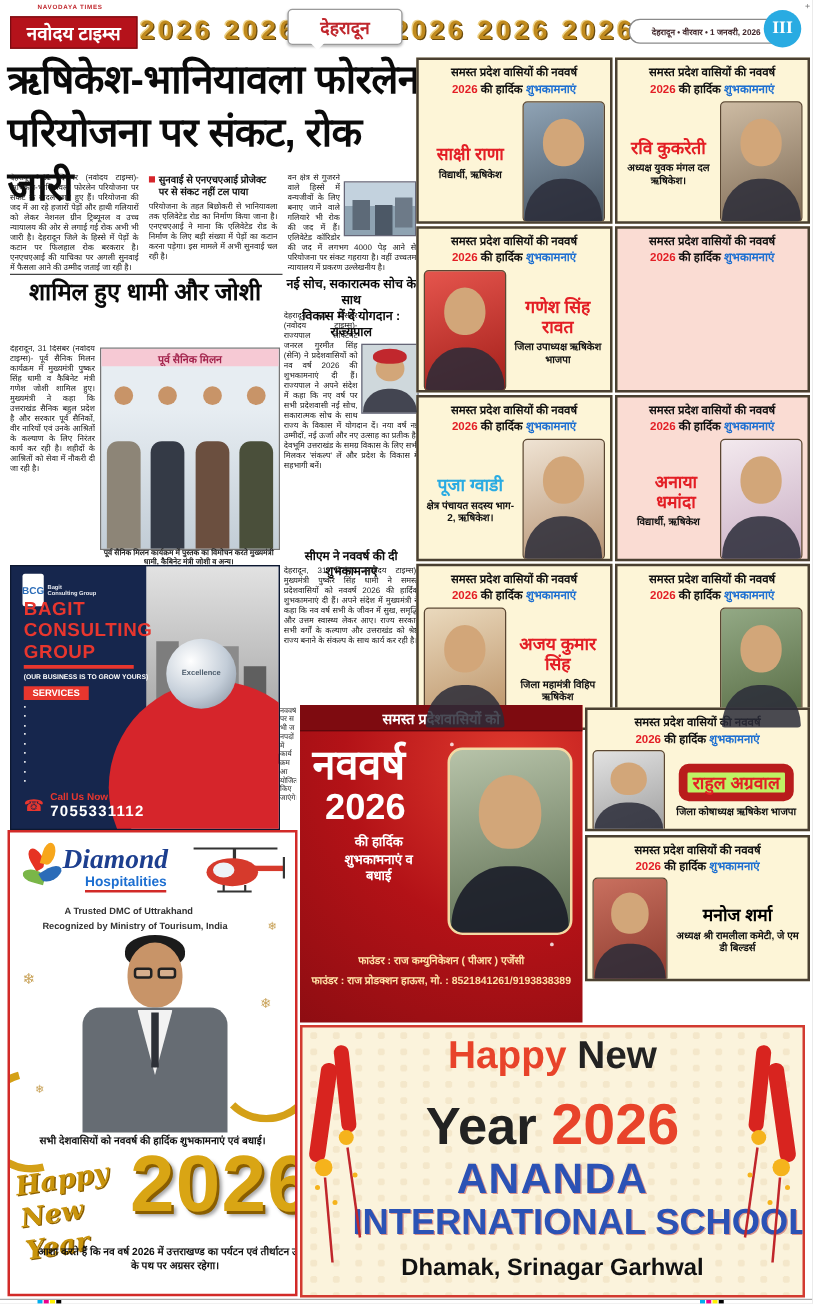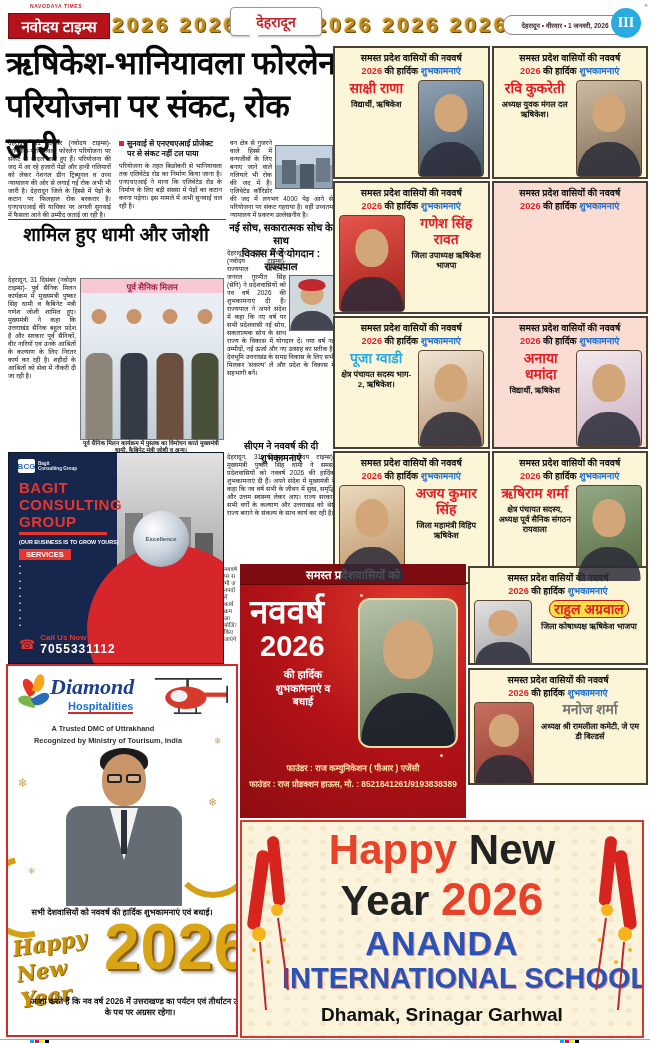--- a/index.html
+++ b/index.html
@@ -78,28 +78,28 @@
   
   .cards-grid{left:333px;top:46px;width:315px;display:grid;grid-template-columns:1fr 1fr;grid-auto-rows:133px;gap:2px;}
   .cards-col{left:468px;top:566px;width:180px;}
   .gc{border:2px solid #4a4031;background:#fdf5d7;padding:3px 4px;overflow:hidden;box-sizing:border-box;position:relative;}
   .gc.pink{background:#fadcd3;}
   .cards-col .gc{margin-bottom:3px;}
   .cards-col .gc.h1{height:99px;} .cards-col .gc.h2{height:117px;}
   .gc-l1{text-align:center;font-weight:800;font-size:9.2px;color:#111;white-space:nowrap;}
   .gc-l2{text-align:center;font-weight:800;font-size:9.2px;color:#111;white-space:nowrap;}
   .gc-l2 .y{color:#e31e25;} .gc-l2 .w{color:#1d6fd1;}
-  .gc-row{display:flex;align-items:flex-start;gap:4px;margin-top:3px;height:99px;}
+  .gc-row{display:flex;align-items:center;gap:4px;margin-top:3px;height:99px;}
   .cards-col .h1 .gc-row{height:66px;} .cards-col .h2 .gc-row{height:84px;}
   .side-right .gc-row{flex-direction:row-reverse;}
   .gc-photo{flex:0 0 auto;width:64px;height:95px;border:1px solid #5a4632;border-radius:4px;}
   .cards-col .h1 .gc-photo{height:64px;width:56px;} .cards-col .h2 .gc-photo{height:82px;width:58px;}
   .gc-txt{flex:1;text-align:center;min-width:0;}
   .gc-name{font-size:14px;font-weight:800;line-height:16px;color:#e31e25;}
-  .gc-name.boxed{background:#fde047;border:1px solid #b91c1c;border-radius:8px;display:inline-block;padding:0 4px;}
+  .gc-name.boxed{background:#bef264;border:7px solid #b91c1c;border-radius:8px;display:inline-block;padding:0 4px;}
   .gc-desc{font-size:8px;font-weight:bold;color:#111;margin-top:4px;line-height:10px;}
   .p1 .gc-photo{background:linear-gradient(160deg,#8fa3b5,#45525f);}
   .p2 .gc-photo{background:linear-gradient(160deg,#cdbba3,#7d6a55);}
   .p3 .gc-photo{background:linear-gradient(160deg,#e5554d,#a31f1a);}
   .p4 .gc-photo{background:linear-gradient(160deg,#b98c94,#6e3d46);}
   .p5 .gc-photo{background:linear-gradient(160deg,#efe3d3,#b59272);}
   .p6 .gc-photo{background:linear-gradient(160deg,#f3e9ee,#c9aec4);}
   .p7 .gc-photo{background:linear-gradient(160deg,#ead9bd,#b98f63);}
   .p8 .gc-photo{background:linear-gradient(160deg,#93a985,#53673f);}
   .p9 .gc-photo{background:linear-gradient(160deg,#e2e2e2,#9f9f9f);}
@@ -115,21 +115,21 @@
                 background:radial-gradient(circle at 35% 32%,#ffffff,#c3cdd8 55%,#7e8a99);
                 display:flex;align-items:center;justify-content:center;font-size:6px;color:#4a5a6a;font-weight:bold;}
   .bagit-swoosh{position:absolute;right:-34px;bottom:-52px;width:170px;height:170px;border-radius:50%;
                 background:#d6252b;z-index:1;}
   .bagit-band{position:absolute;left:96px;bottom:0;width:118px;height:52px;background:#f4f6f8;z-index:0;}
   .ic{position:absolute;bottom:8px;}
   .ic-rocket{left:108px;width:0;height:0;border-left:6px solid transparent;border-right:6px solid transparent;border-bottom:16px solid #e8702a;transform:rotate(40deg);}
   .ic-bars{left:140px;width:4px;height:10px;background:#2b6cb8;box-shadow:6px -4px 0 #e8a02a,12px -8px 0 #2ba85a;}
   .ic-target{left:170px;width:12px;height:12px;border:3px solid #d6252b;border-radius:50%;background:#fff;}
   .bagit-logo{position:absolute;left:9px;top:6px;display:flex;gap:3px;align-items:center;z-index:3;}
-  .bagit-mark{width:17px;height:14px;background:#fff;border-radius:2px;color:#d6252b;font-weight:800;font-size:8px;
+  .bagit-mark{width:17px;height:26px;background:#fff;border-radius:2px;color:#d6252b;font-weight:800;font-size:8px;
               display:flex;align-items:center;justify-content:center;}
   .bagit-mark span{color:#2b6cb8;}
   .bagit-logo-sub{font-size:4.6px;color:#e8eaf0;font-weight:bold;line-height:5.2px;}
   .bagit-title{position:absolute;left:10px;top:26px;color:#e8362e;font-weight:800;font-size:15px;line-height:17px;letter-spacing:.5px;z-index:3;}
   .bagit-underline{position:absolute;left:10px;top:79px;width:88px;height:3px;background:#e8362e;z-index:3;}
   .bagit-tag{position:absolute;left:10px;top:86px;width:120px;font-size:5.4px;font-weight:800;color:#fff;z-index:3;}
   .bagit-svc-chip{position:absolute;left:10px;top:96px;background:#e8362e;color:#fff;font-size:7.5px;font-weight:800;
                   padding:1px 7px;z-index:3;}
   .bagit-services{position:absolute;left:10px;top:110px;margin:0;padding:0;list-style:none;z-index:3;width:130px;}
   .bagit-services li{font-size:5.1px;line-height:7.4px;font-weight:bold;color:#fff;white-space:nowrap;}
@@ -179,21 +179,21 @@
   .raj-photo.portrait::after{background:rgba(25,28,40,.9);}
   .raj-f1{position:absolute;left:0;top:198px;width:100%;text-align:center;color:#ffe2a6;font-weight:800;font-size:8.4px;}
   .raj-f2{position:absolute;left:0;top:214px;width:100%;text-align:center;color:#ffe2a6;font-weight:800;font-size:8.4px;}
   .spark{position:absolute;width:3px;height:3px;border-radius:50%;background:rgba(255,255,255,.8);}
 
   
   .ananda{left:240px;top:820px;width:404px;height:218px;box-sizing:border-box;border:2px solid #d23a30;
           background-color:#fbf3dc;overflow:hidden;
           background-image:radial-gradient(circle,rgba(205,170,110,.16) 26%,transparent 27%);background-size:18px 13px;}
   .an-line{position:absolute;left:40px;right:40px;text-align:center;font-weight:bold;white-space:nowrap;}
-  .an-l1{top:4px;font-size:42px;color:#222;}
+  .an-l1{top:4px;font-size:31px;color:#222;}
   .an-l1 .red{color:#e8432a;}
   .an-l2{top:50px;font-size:42px;color:#222;}
   .an-l2 .red{color:#e8432a;font-size:46px;}
   .an-school1{top:102px;font-size:34px;color:#2b52b5;letter-spacing:1px;text-shadow:1px 1px 0 #d9938a;}
   .an-school2{top:140px;font-size:29px;color:#2b52b5;text-shadow:1px 1px 0 #d9938a;}
   .an-place{top:182px;font-size:19px;color:#111;}
   .cracker{position:absolute;top:8px;width:54px;height:200px;z-index:2;}
   .cracker.right{right:2px;transform:scaleX(-1);} .cracker.left{left:2px;}
 
   
@@ -334,24 +334,20 @@
         <div class="gc-name" style="color: rgb(227, 30, 37);">अजय कुमार सिंह</div>
         <div class="gc-desc">जिला महामंत्री विहिप ऋषिकेश</div>
       </div>
     </div>
   </div>
       <div class="gc side-right p8">
     <div class="gc-l1">समस्त प्रदेश वासियों की नववर्ष</div>
     <div class="gc-l2"><span class="y">2026</span> <span>की हार्दिक</span> <span class="w">शुभकामनाएं</span></div>
     <div class="gc-row">
       <div class="gc-photo portrait"></div>
-      <div class="gc-txt">
-        <div class="gc-name" style="color: rgb(227, 30, 37);">ऋषिराम शर्मा</div>
-        <div class="gc-desc">क्षेत्र पंचायत सदस्य, अध्यक्ष पूर्व सैनिक संगठन रायवाला</div>
-      </div>
     </div>
   </div>
     </div>
   <div class="abs cards-col">
       <div class="gc side-left p9 h1">
     <div class="gc-l1">समस्त प्रदेश वासियों की नववर्ष</div>
     <div class="gc-l2"><span class="y">2026</span> <span>की हार्दिक</span> <span class="w">शुभकामनाएं</span></div>
     <div class="gc-row">
       <div class="gc-photo portrait"></div>
       <div class="gc-txt">
@@ -359,21 +355,21 @@
         <div class="gc-desc">जिला कोषाध्यक्ष ऋषिकेश भाजपा</div>
       </div>
     </div>
   </div>
       <div class="gc side-left p10 h2">
     <div class="gc-l1">समस्त प्रदेश वासियों की नववर्ष</div>
     <div class="gc-l2"><span class="y">2026</span> <span>की हार्दिक</span> <span class="w">शुभकामनाएं</span></div>
     <div class="gc-row">
       <div class="gc-photo portrait"></div>
       <div class="gc-txt">
-        <div class="gc-name" style="color: #737373; font-family: Liberation Serif, serif;">मनोज शर्मा</div>
+        <div class="gc-name" style="color: #000000;">मनोज शर्मा</div>
         <div class="gc-desc">अध्यक्ष श्री रामलीला कमेटी, जे एम डी बिल्डर्स</div>
       </div>
     </div>
   </div>
     </div>
 
   <div class="abs bagit">
     <div class="bagit-city"></div>
     <div class="bagit-sphere">Excellence</div>
     <div class="bagit-swoosh"></div>

